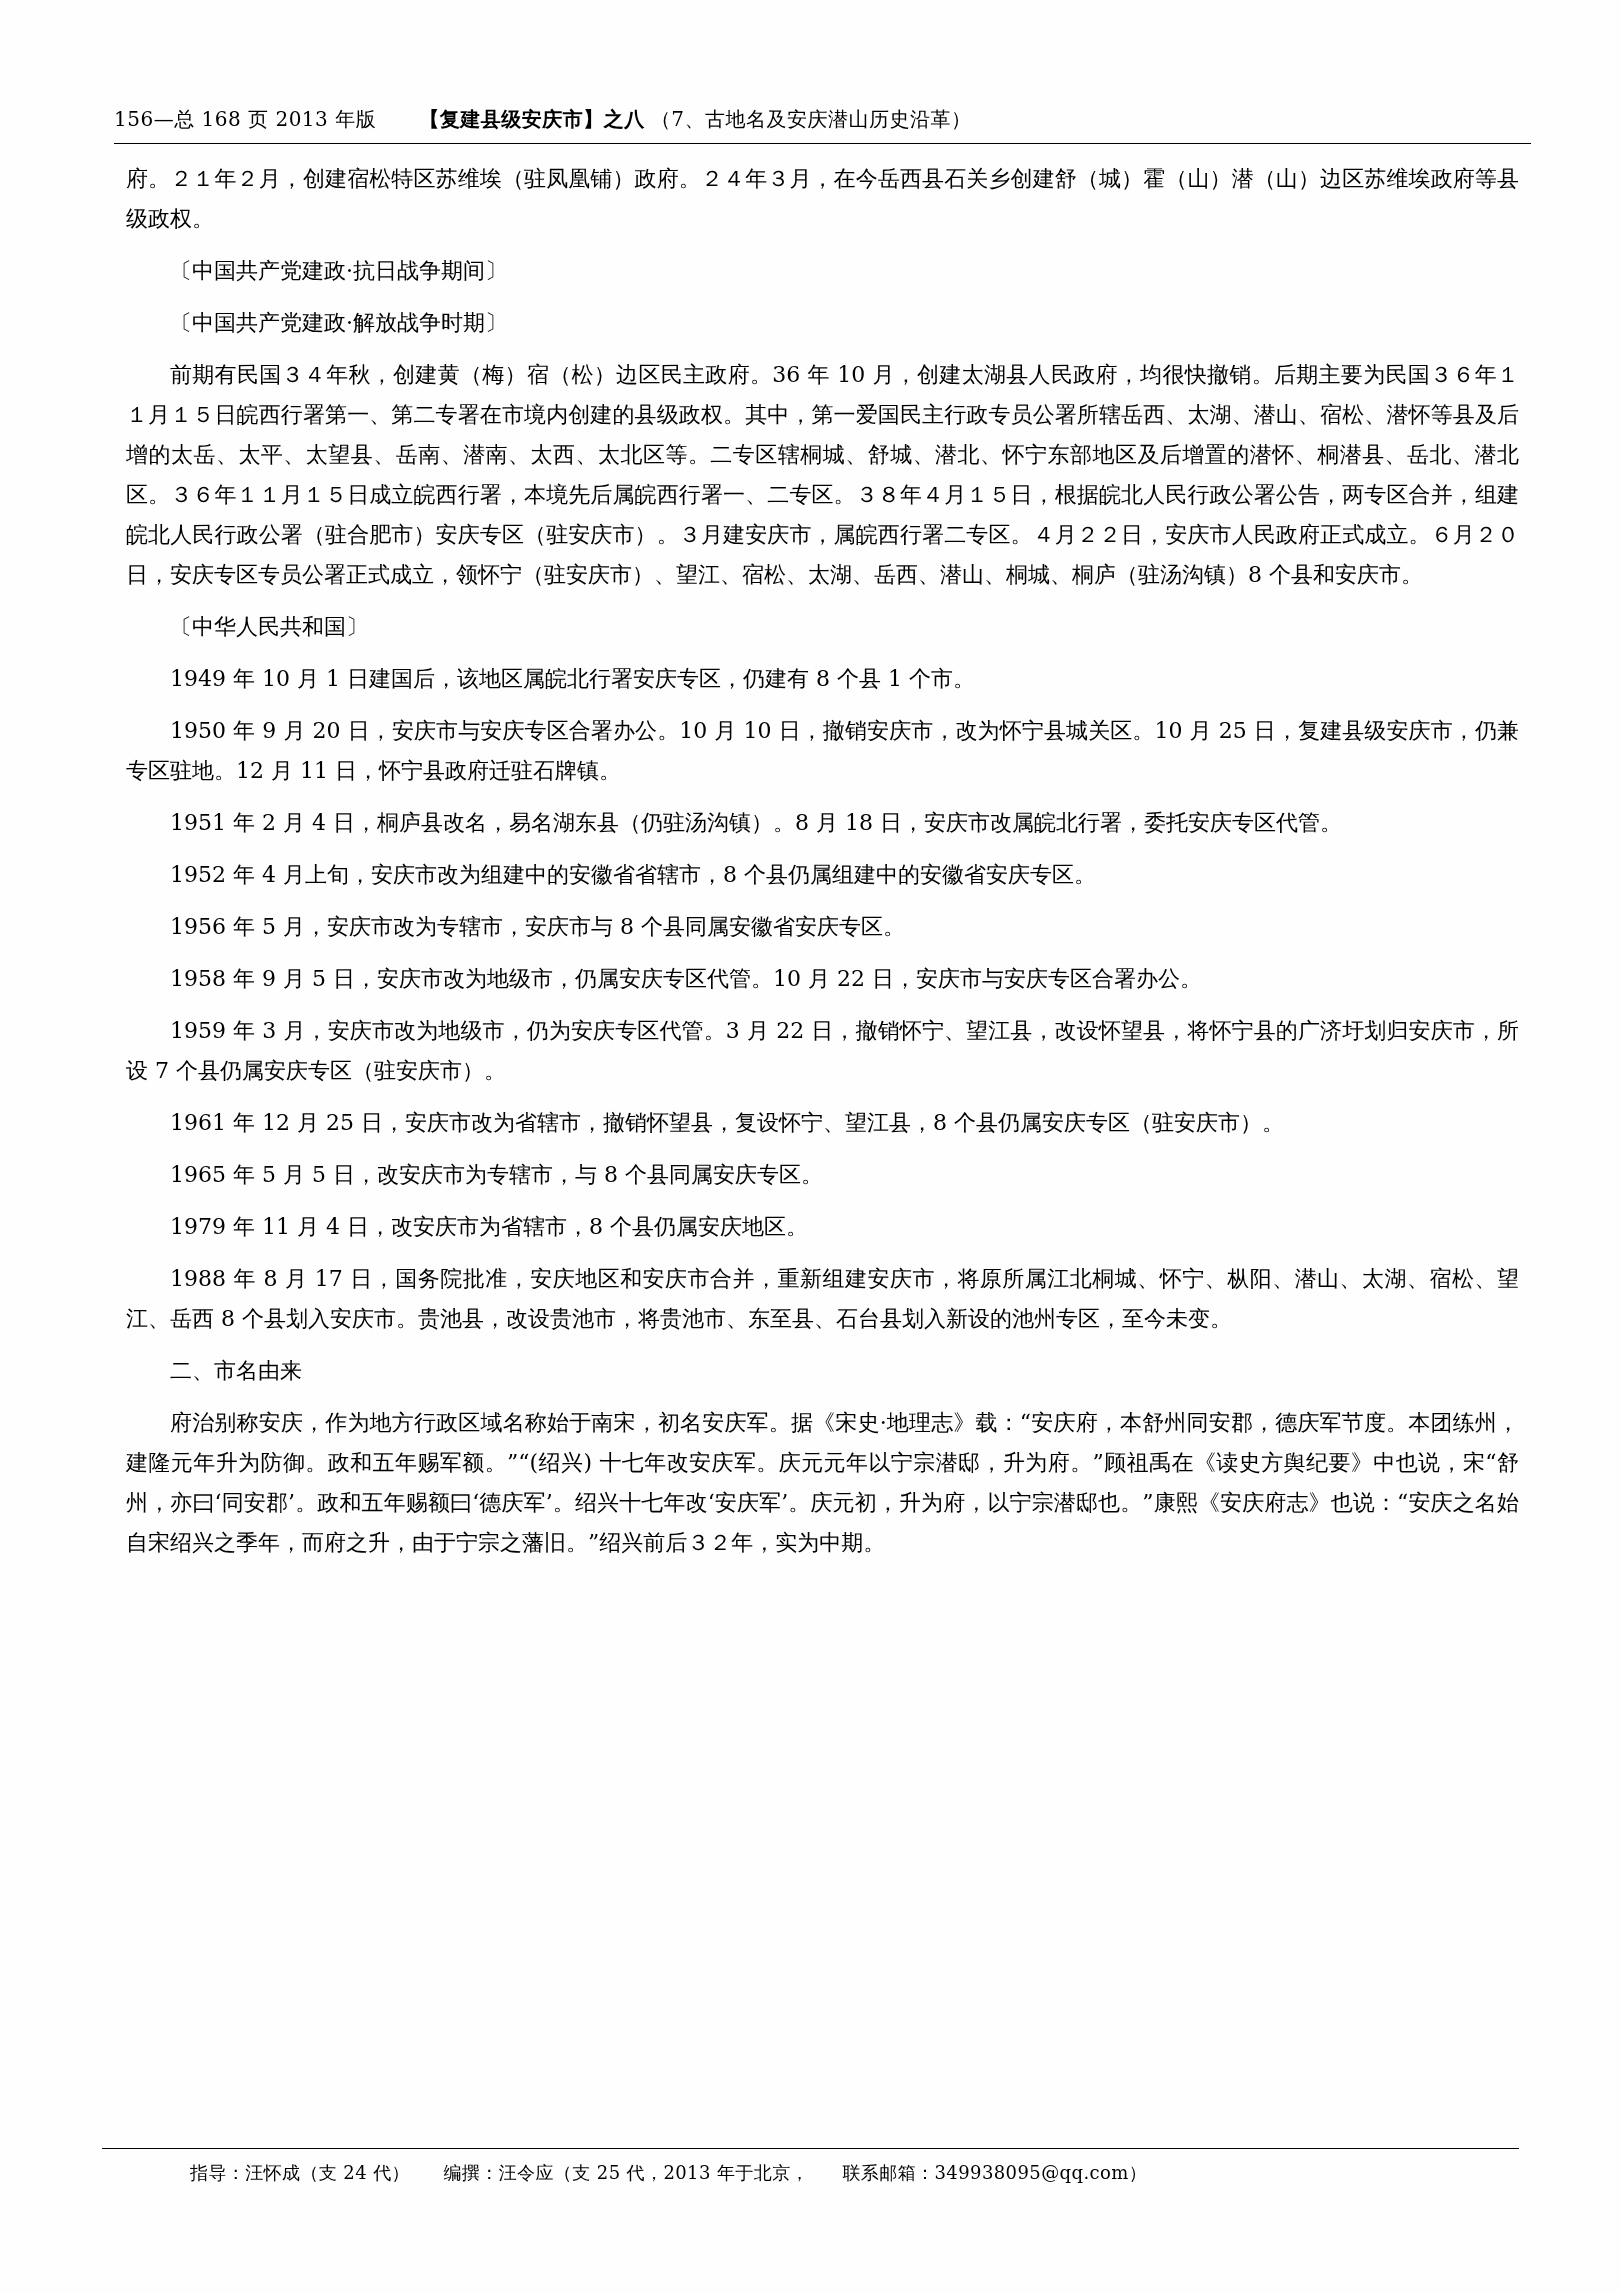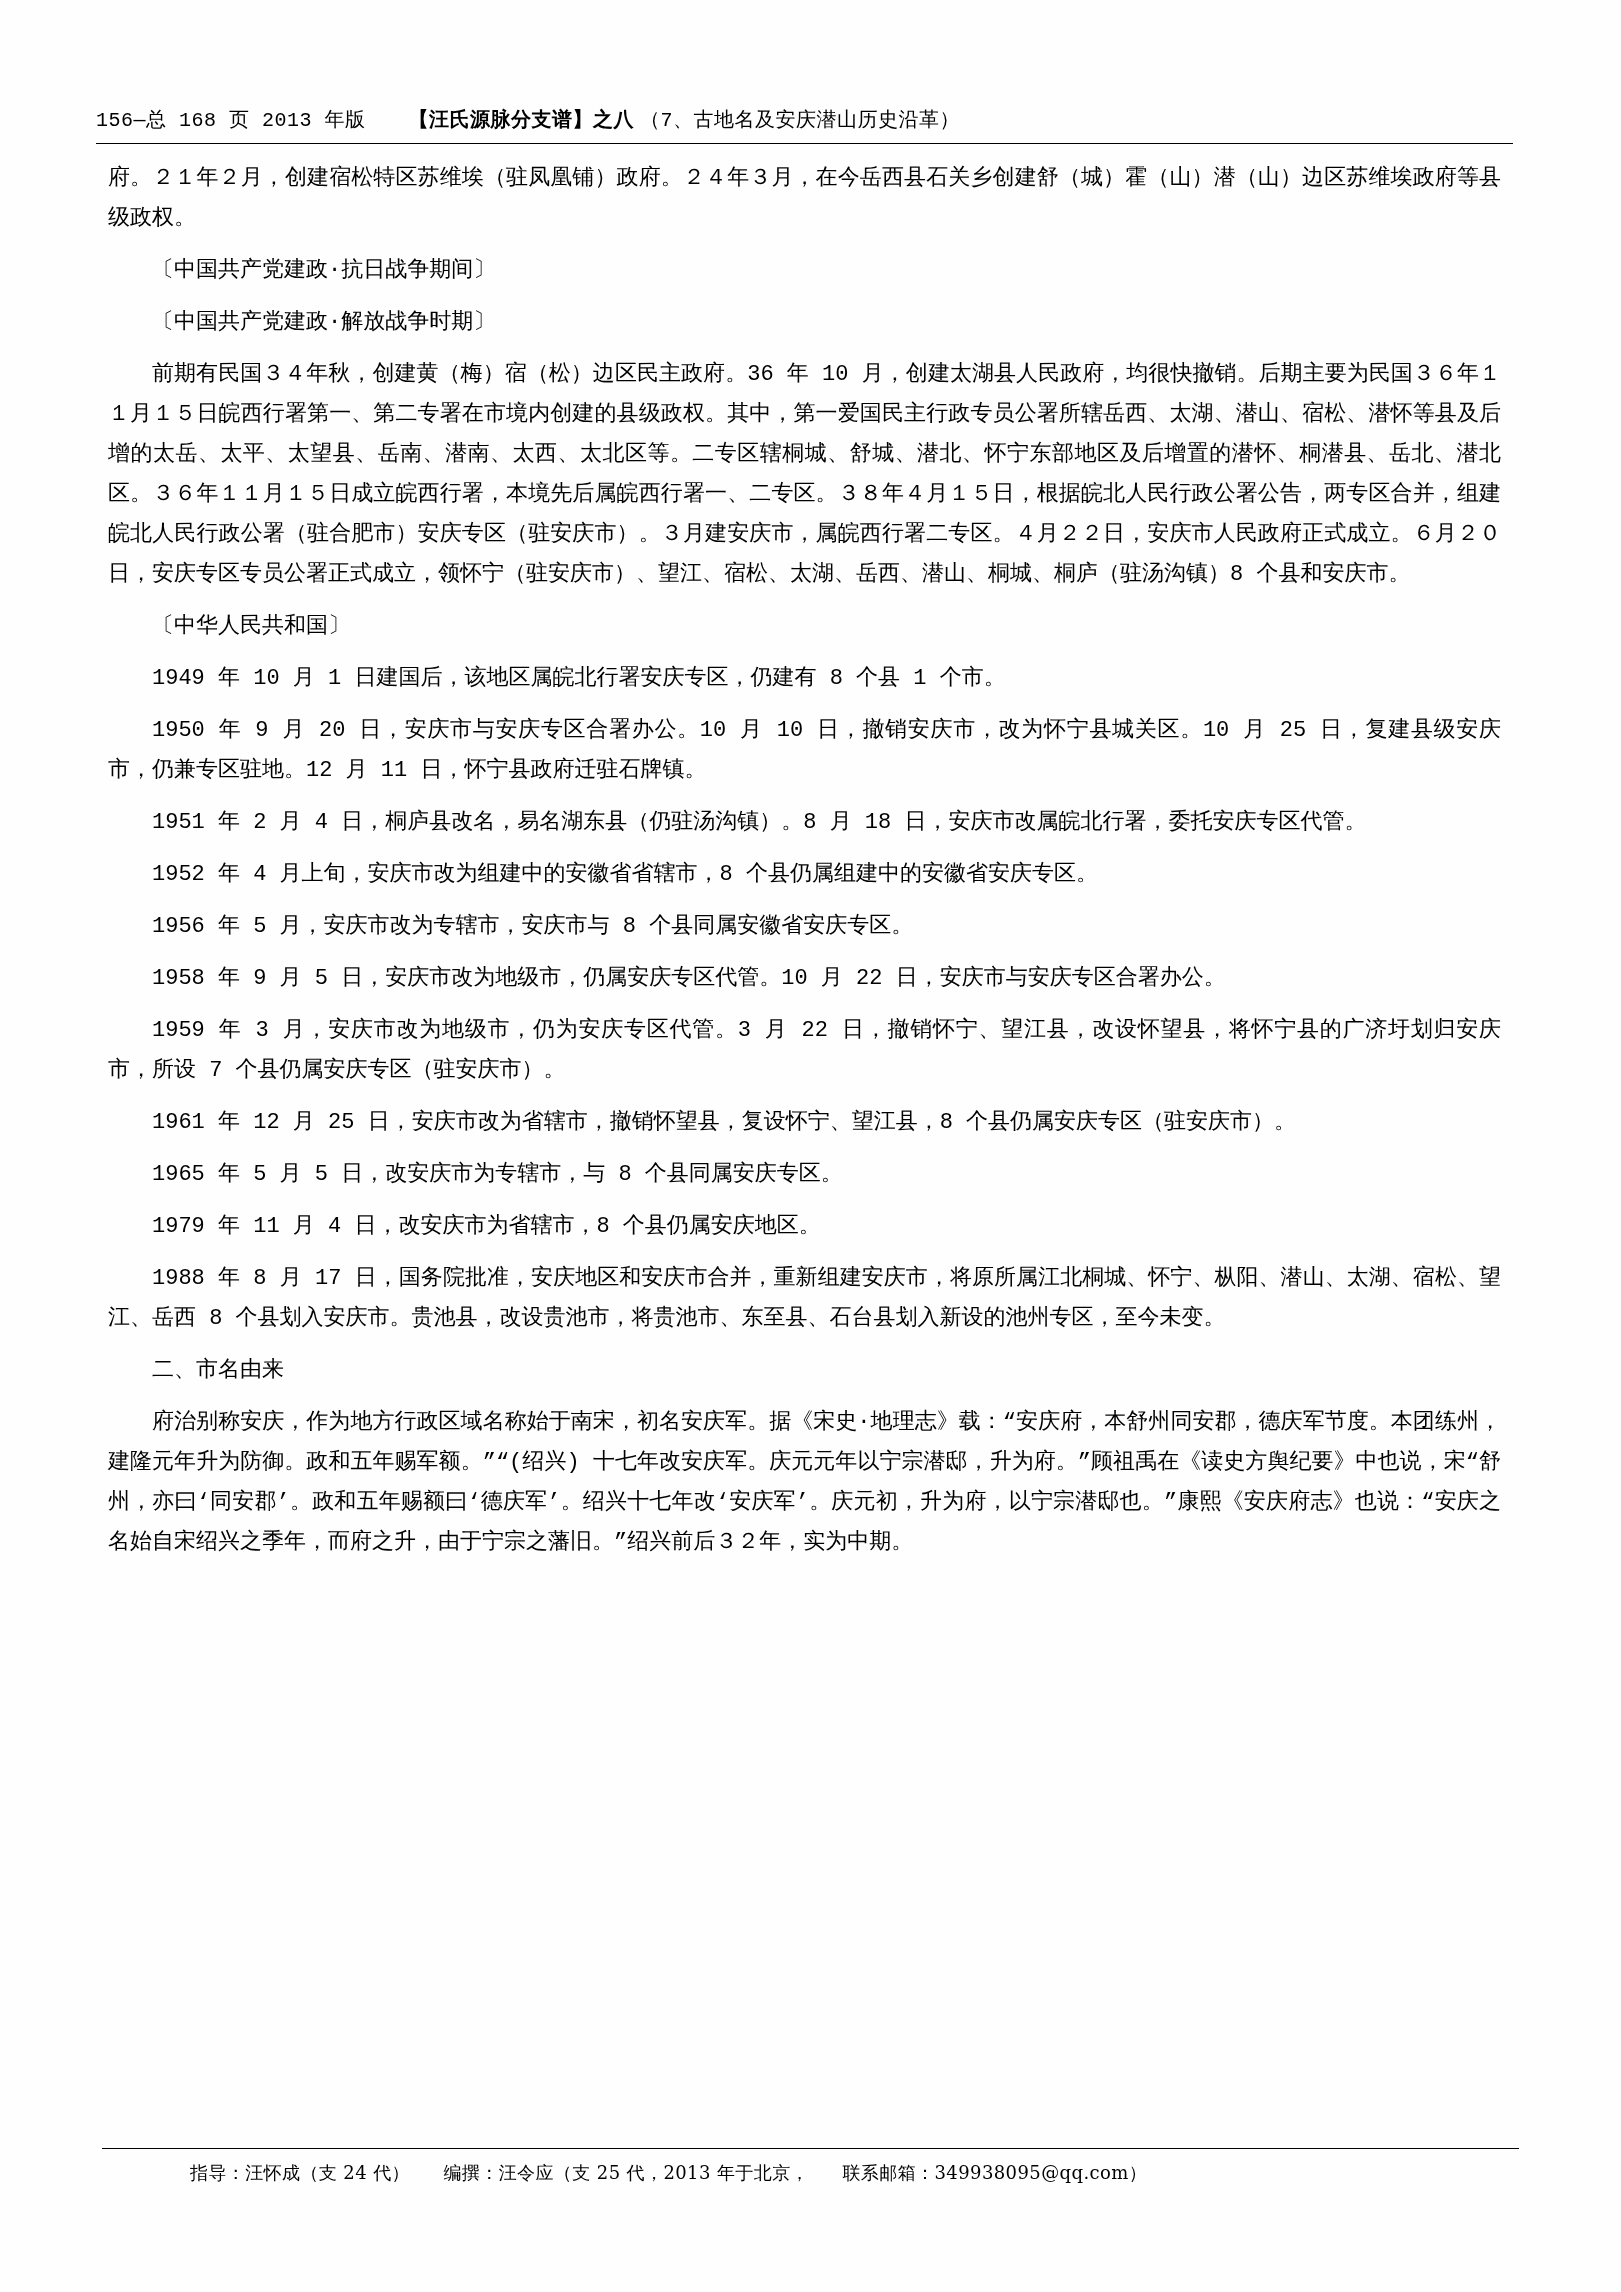--- a/index.html
+++ b/index.html
@@ -15,24 +15,23 @@
     width: 1621px;
     height: 2293px;
     box-sizing: border-box;
     position: relative;
     background: #fefefe;
     padding: 0;
     overflow: hidden;
   }
   .inner {
     position: absolute;
-    left: 96px;
+    left: 114px;
     top: 106px;
     width: 1417px;
-    font-family: Liberation Mono, monospace;
   }
   
   .header {
     display: flex;
     align-items: baseline;
     font-size: 20px;
     letter-spacing: 0.5px;
     padding-bottom: 9.8px;
     white-space: nowrap;
   }
@@ -90,21 +89,21 @@
 </style>
 </head>
 <body>
 
 <div class="page">
 
   <div class="inner">
 
     <div class="header">
       <span class="h-left">156—总 168 页  2013 年版</span>
-      <span class="h-mid">【汪氏源脉分支谱】之八</span>
+      <span class="h-mid">【复建县级安庆市】之八</span>
       <span class="h-right">（7、古地名及安庆潜山历史沿革）</span>
     </div>
 
     <div class="rule-top"></div>
 
     <div class="body-text">
       <p class="ind1">府。２１年２月，创建宿松特区苏维埃（驻凤凰铺）政府。２４年３月，在今岳西县石关乡创建舒（城）霍（山）潜（山）边区苏维埃政府等县级政权。</p>
       <p class="ind2">〔中国共产党建政·抗日战争期间〕</p>
       <p class="ind2">〔中国共产党建政·解放战争时期〕</p>
       <p class="ind2">前期有民国３４年秋，创建黄（梅）宿（松）边区民主政府。36 年 10 月，创建太湖县人民政府，均很快撤销。后期主要为民国３６年１１月１５日皖西行署第一、第二专署在市境内创建的县级政权。其中，第一爱国民主行政专员公署所辖岳西、太湖、潜山、宿松、潜怀等县及后增的太岳、太平、太望县、岳南、潜南、太西、太北区等。二专区辖桐城、舒城、潜北、怀宁东部地区及后增置的潜怀、桐潜县、岳北、潜北区。３６年１１月１５日成立皖西行署，本境先后属皖西行署一、二专区。３８年４月１５日，根据皖北人民行政公署公告，两专区合并，组建皖北人民行政公署（驻合肥市）安庆专区（驻安庆市）。３月建安庆市，属皖西行署二专区。４月２２日，安庆市人民政府正式成立。６月２０日，安庆专区专员公署正式成立，领怀宁（驻安庆市）、望江、宿松、太湖、岳西、潜山、桐城、桐庐（驻汤沟镇）8 个县和安庆市。</p>

